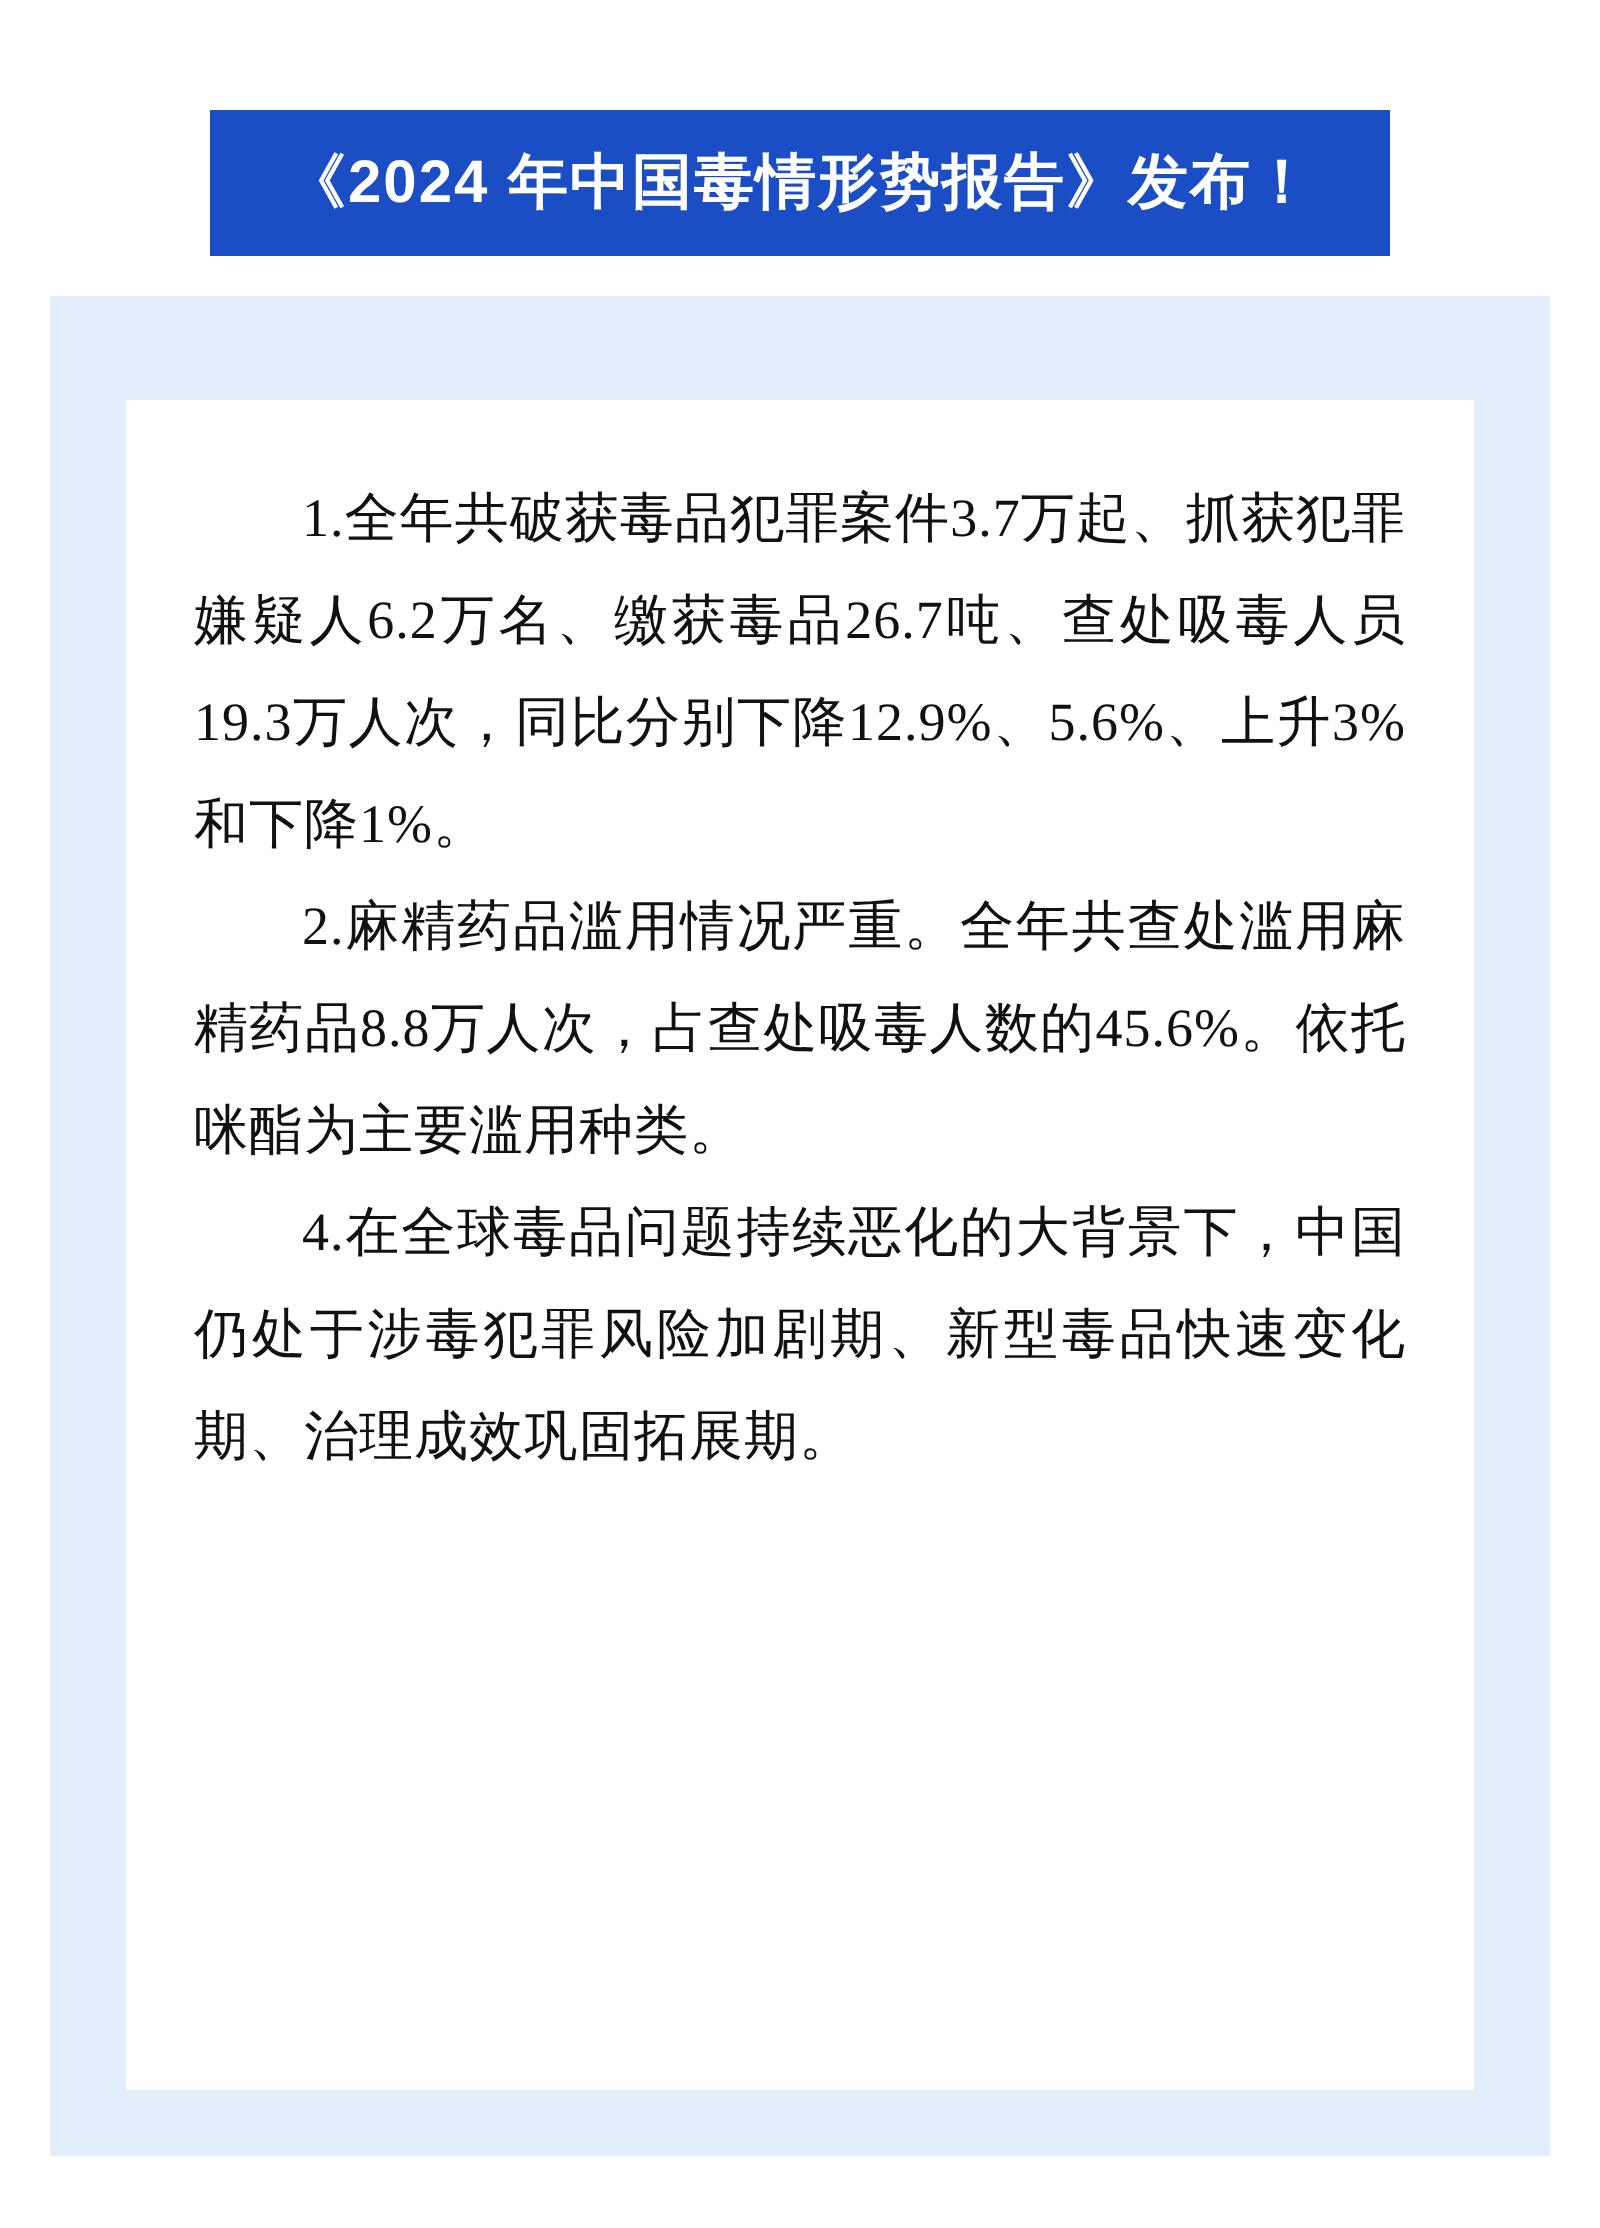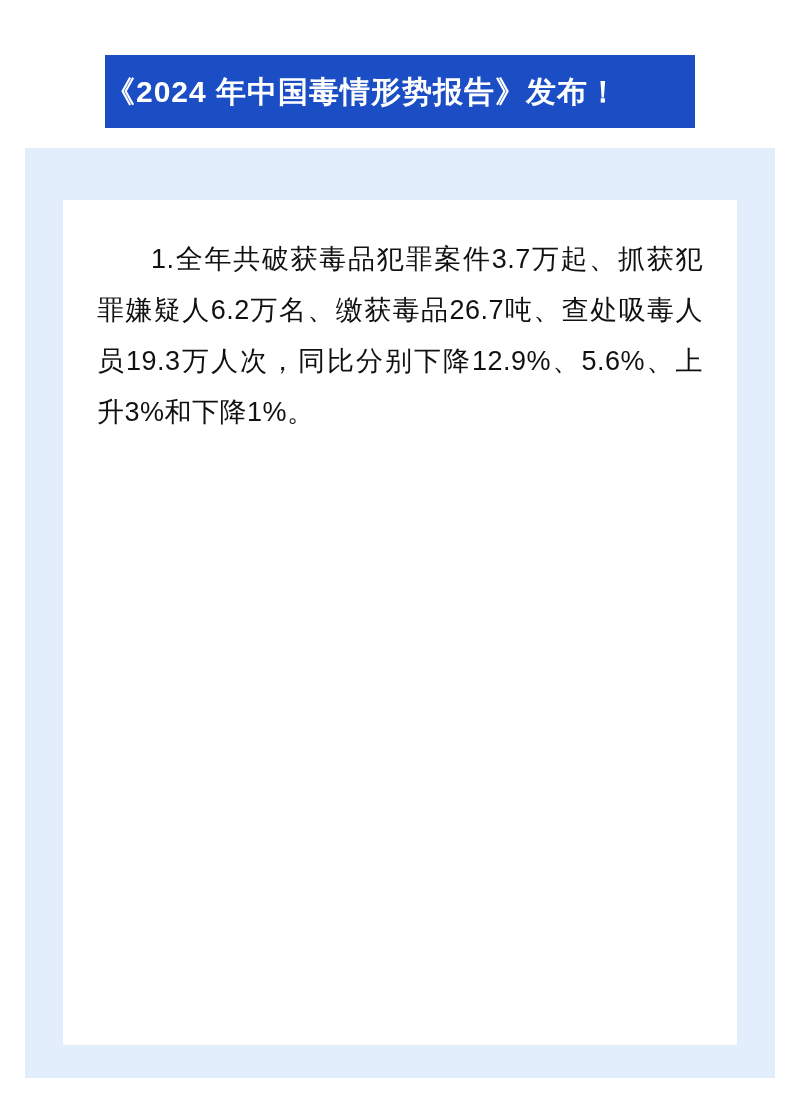--- a/index.html
+++ b/index.html
@@ -23,20 +23,21 @@
   
   .title-banner {
     position: absolute;
     left: 105px;
     top: 55px;
     width: 590px;
     height: 73px;
     background: #1b4ec4;
     display: flex;
     align-items: center;
+    justify-content: center;
   }
   .title-text {
     color: #ffffff;
     font-size: 30px;
     font-weight: bold;
     letter-spacing: 1px;
     line-height: 1;
     white-space: nowrap;
   }
   
@@ -64,32 +65,35 @@
     font-size: 27px;
     line-height: 51px;
     color: #111111;
     text-align: justify;
     text-justify: inter-ideograph;
     letter-spacing: 0.5px;
   }
   .para {
     margin: 0;
     text-indent: 2em;
+    font-family: Liberation Serif, serif;
   }
 </style>
 </head>
 <body>
 
 <div class="page">
 
   <div class="title-banner">
     <div class="title-text">《2024 年中国毒情形势报告》发布！</div>
   </div>
 
   <div class="outer-frame"></div>
 
   <div class="content-card">
     <div class="body-text">
       <p class="para">1.全年共破获毒品犯罪案件3.7万起、抓获犯罪嫌疑人6.2万名、缴获毒品26.7吨、查处吸毒人员19.3万人次，同比分别下降12.9%、5.6%、上升3%和下降1%。</p>
+      <p class="para">2.麻精药品滥用情况严重。全年共查处滥用麻精药品8.8万人次，占查处吸毒人数的45.6%。依托咪酯为主要滥用种类。</p>
+      <p class="para">4.在全球毒品问题持续恶化的大背景下，中国仍处于涉毒犯罪风险加剧期、新型毒品快速变化期、治理成效巩固拓展期。</p>
     </div>
   </div>
 
 </div>
 
 </body></html>

